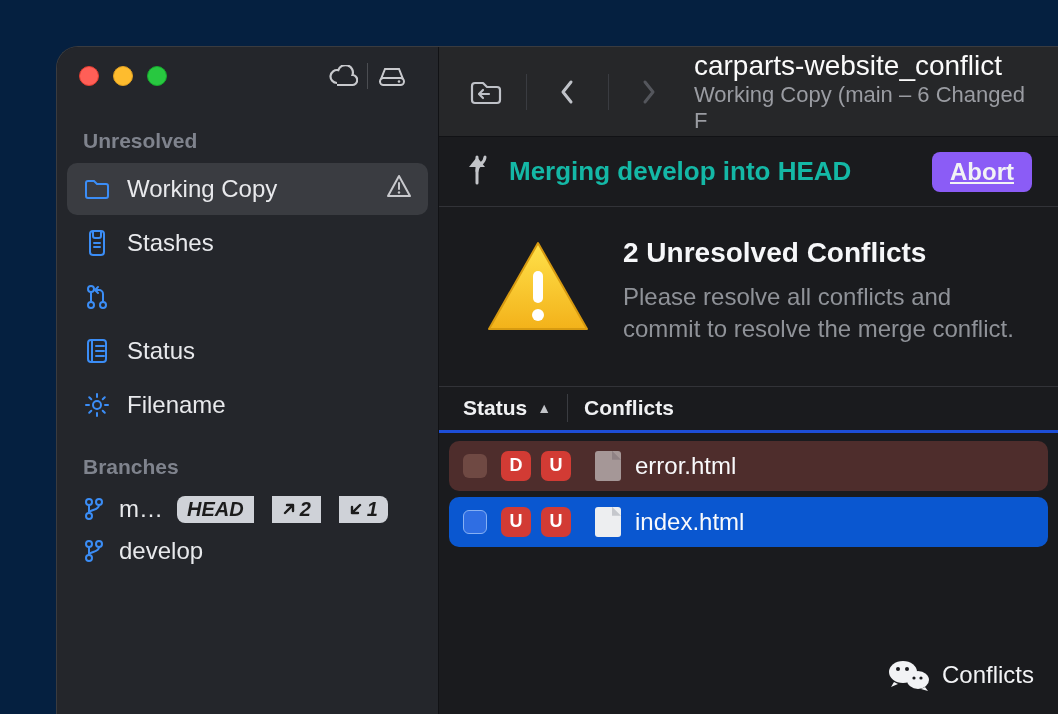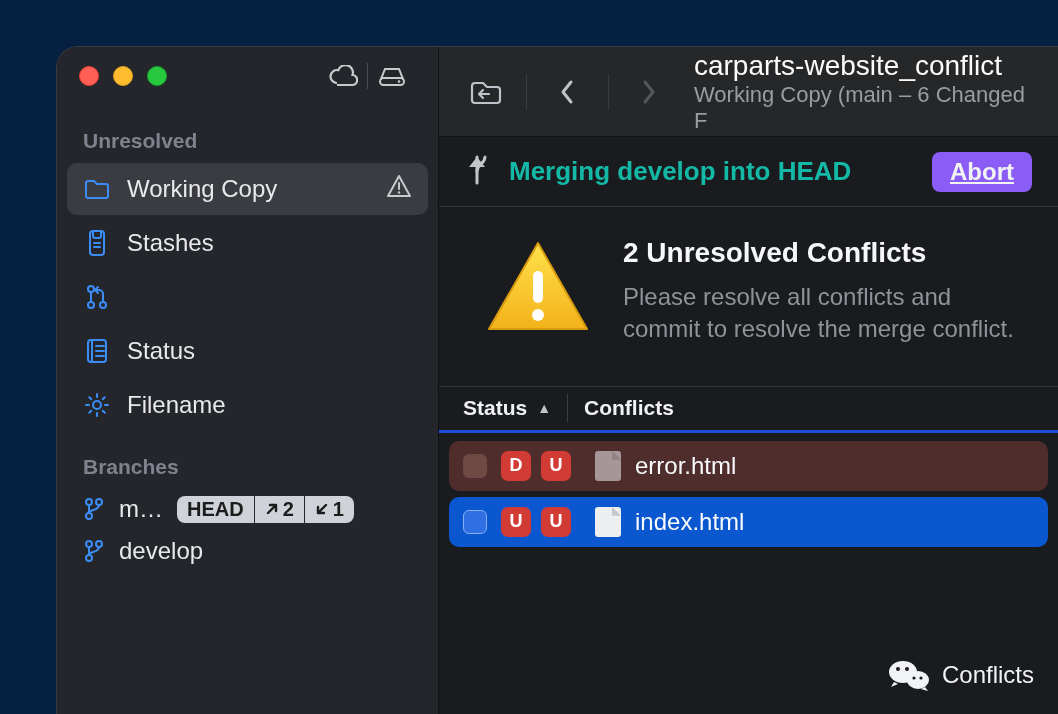--- a/index.html
+++ b/index.html
@@ -68,21 +68,21 @@
   .nav-item .trailing { margin-left:auto; color:#C8C9CD;}
   .branch-item {
     padding: 6px 16px;
     display:flex; align-items:center; gap: 14px;
     font-size: 24px;
     color:#E8E9EC;
   }
   .branch-icon { width:22px; color:#3B8DF6; display:flex; align-items:center; justify-content:center;}
   .branch-name { max-width: 62px; white-space:nowrap; overflow:hidden; text-overflow: ellipsis;}
   .branch-name.full { max-width: none;}
-  .tags { display:flex; gap:0;}
+  .tags { display:flex; gap:17px;font-style:italic;}
   .tag {
     background:#CFD2D8; color:#1C1C1C; font-weight:700;
     padding: 2px 10px; font-size: 20px;
     display:flex; align-items:center; gap:4px;
   }
   .tag:first-child { border-radius: 8px 0 0 8px; border-right:1px solid #24262B;}
   .tag:last-child  { border-radius: 0 8px 8px 0; }
   .tag.mid { border-right:1px solid #24262B;}
 
   

